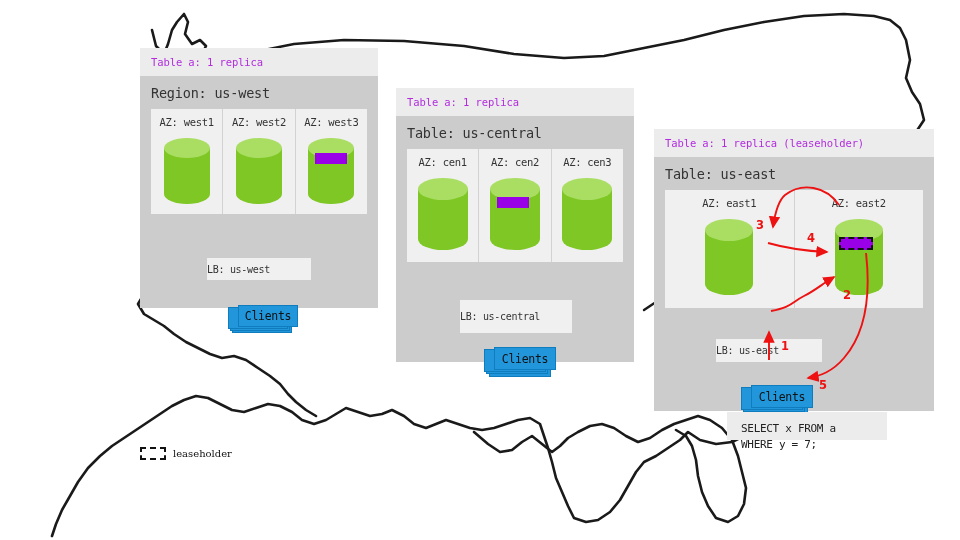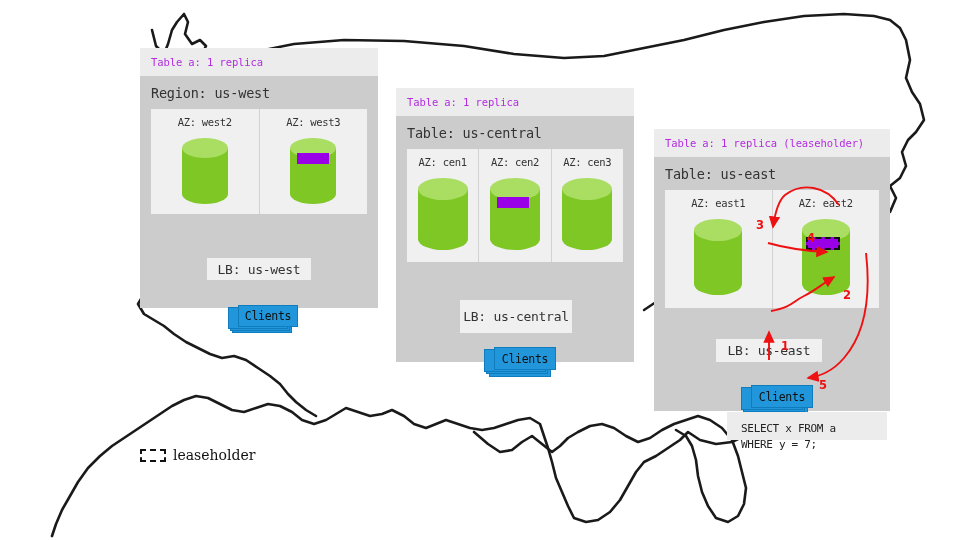--- a/index.html
+++ b/index.html
@@ -62,28 +62,28 @@
     position:absolute;
     background:#9a00e8;
     box-sizing:border-box;
   }
   .replica-bar.leaseholder{border:2px dashed #111111;}
 
   .lb-box{
     position:absolute;
     background:#f0f0f0;
     color:#333;
-    font-size:13px;
+    font-size:10px;
     font-family:"DejaVu Sans Mono","Liberation Mono",monospace;
     text-align:center;
     box-sizing:border-box;
     letter-spacing:-0.3px;
     white-space:nowrap;
     z-index:8;
-    display:flex;align-items:center;justify-content:center;
+    display:flex;align-items:center;
   }
 
   .clients{
     position:absolute;
     z-index:8;
   }
   .clients .sheet{
     position:absolute;
     background:#2196da;
     border:1px solid #0f7cbd;
@@ -132,21 +132,21 @@
     display:flex;align-items:center;gap:7px;
   }
   .legend-swatch{
     width:26px;height:13px;
     border:2px dashed #111;
     box-sizing:border-box;
     background:transparent;
   }
   .legend-text{
     font-family:"DejaVu Serif","Liberation Serif",serif;
-    font-size:14px;color:#111;
+    font-size:10px;color:#111;
   }
 </style>
 </head>
 <body>
 
 <div id="stage">
 
   <svg id="usmap" viewBox="0 0 960 540" xmlns="http://www.w3.org/2000/svg">
     <path fill="none" stroke="#1a1a1a" stroke-width="2.6" stroke-linejoin="round" stroke-linecap="round" d="M108,30 L112,46 L120,54 L124,44 L128,30 L133,22 L140,14 L144,22 L141,34 L148,44
          L156,40 L162,46 L157,56 L150,62 L152,72 L148,84
@@ -181,20 +181,29 @@
     <path fill="none" stroke="#1a1a1a" stroke-width="2.4" stroke-linejoin="round" stroke-linecap="round" d="M600,310 L612,302 L624,298 L636,304 L648,300 L656,292 L664,286 L672,294
          L682,300 L692,296 L700,288 L706,278 L714,272"></path>
   </svg>
 
   <div class="panel" style="left:96px;top:48px;width:238px;">
     <div class="panel-header">Table a: 1 replica</div>
     <div class="panel-body" style="height:232px;">
       <div class="region-title">Region: us-west</div>
       <div class="az-row" style="height:105px;">
 
+        <div class="az-cell">
+          <div class="az-label">AZ: west1</div>
+          <div class="cyl-wrap" style="width:48px;height:68px;">
+            <svg width="48" height="68" viewBox="0 0 48 68">
+              <path d="M1,11 L1,57 A23,10 0 0 0 47,57 L47,11 Z" fill="#7ec724"></path>
+              <ellipse cx="24" cy="11" rx="23" ry="10" fill="#a9de63"></ellipse>
+            </svg>
+          </div>
+        </div>
 
         <div class="az-cell">
           <div class="az-label">AZ: west2</div>
           <div class="cyl-wrap" style="width:48px;height:68px;">
             <svg width="48" height="68" viewBox="0 0 48 68">
               <path d="M1,11 L1,57 A23,10 0 0 0 47,57 L47,11 Z" fill="#7ec724"></path>
               <ellipse cx="24" cy="11" rx="23" ry="10" fill="#a9de63"></ellipse>
             </svg>
           </div>
         </div>
@@ -270,21 +279,21 @@
 
       <div class="clients" style="left:86px;top:231px;width:72px;height:30px;">
         <div class="sheet" style="left:7px;top:7px;width:62px;height:23px;"></div>
         <div class="sheet" style="left:4px;top:4px;width:62px;height:23px;"></div>
         <div class="sheet" style="left:2px;top:2px;width:62px;height:23px;"></div>
         <div class="top" style="width:62px;height:23px;">Clients</div>
       </div>
     </div>
   </div>
 
-  <div class="panel" style="left:610px;top:129px;width:236px;">
+  <div class="panel" style="left:610px;top:129px;width:280px;">
     <div class="panel-header">Table a: 1 replica (leaseholder)</div>
     <div class="panel-body" style="height:254px;">
       <div class="region-title">Table: us-east</div>
       <div class="az-row" style="height:118px;">
 
         <div class="az-cell">
           <div class="az-label">AZ: east1</div>
           <div class="cyl-wrap" style="width:50px;height:78px;">
             <svg width="50" height="78" viewBox="0 0 50 78">
               <path d="M1,12 L1,66 A24,11 0 0 0 49,66 L49,12 Z" fill="#7ec724"></path>

